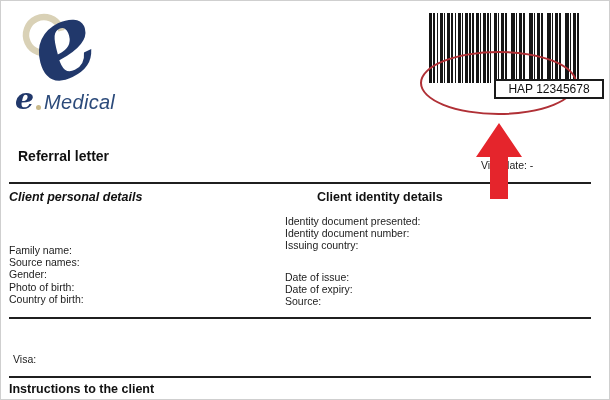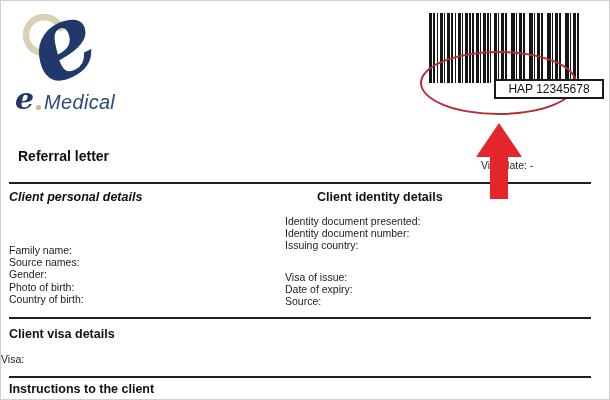--- a/index.html
+++ b/index.html
@@ -49,21 +49,21 @@
   
   .heading{position:absolute;font-size:12.5px;font-weight:700;color:#111;}
   .h-personal{left:8px;top:189px;font-style:italic;}
   .h-identity{left:284px;top:189px;margin-left:32px;}
   .h-visa{left:8px;top:326px;}
   .h-instructions{left:8px;top:381px;}
   .fields{position:absolute;font-size:10.5px;line-height:12.2px;color:#1c1c1c;}
   .left-fields{left:8px;top:202px;margin-top:41px;}
   .right-fields{left:284px;top:214px;}
   .field-gap{height:19px;}
-  .visa-field{position:absolute;left:0;top:352px;font-size:10.5px;color:#1c1c1c;}
+  .visa-field{position:absolute;left:12px;top:352px;font-size:10.5px;color:#1c1c1c;}
 </style>
 </head>
 <body>
 
 <div class="page">
 
   <svg class="logo-mark" width="84" height="80" viewBox="0 0 84 80">
     <circle cx="27" cy="26" r="18" fill="none" stroke="#d9d1b6" stroke-width="6.5" stroke-dasharray="88 25" transform="rotate(65 27 26)"></circle>
     <text x="16" y="70" font-family="DejaVu Serif, serif" font-style="italic" font-weight="bold" font-size="100" fill="#21386b" transform="rotate(-26 42 42)">e</text>
   </svg>
@@ -97,25 +97,24 @@
     <div class="field">Gender:</div>
     <div class="field">Photo of birth:</div>
     <div class="field">Country of birth:</div>
   </div>
 
   <div class="fields right-fields">
     <div class="field">Identity document presented:</div>
     <div class="field">Identity document number:</div>
     <div class="field">Issuing country:</div>
     <div class="field-gap"></div>
-    <div class="field">Visa of issue:</div>
+    <div class="field">Date of issue:</div>
     <div class="field">Date of expiry:</div>
     <div class="field">Source:</div>
   </div>
 
   <div class="rule rule-2"></div>
-  <div class="heading h-visa">Client visa details</div>
   <div class="visa-field">Visa:</div>
 
   <div class="rule rule-3"></div>
   <div class="heading h-instructions">Instructions to the client</div>
 
 </div>
 
 </body></html>

